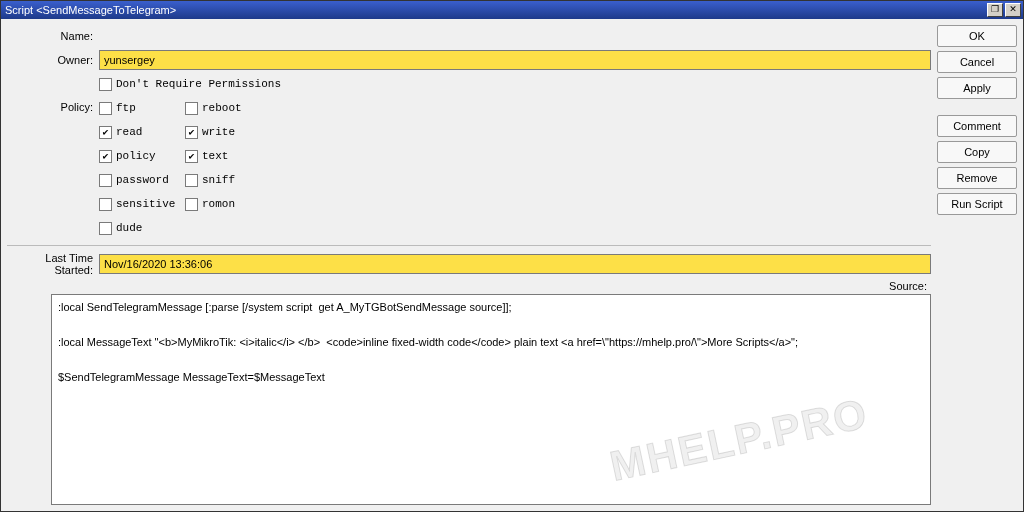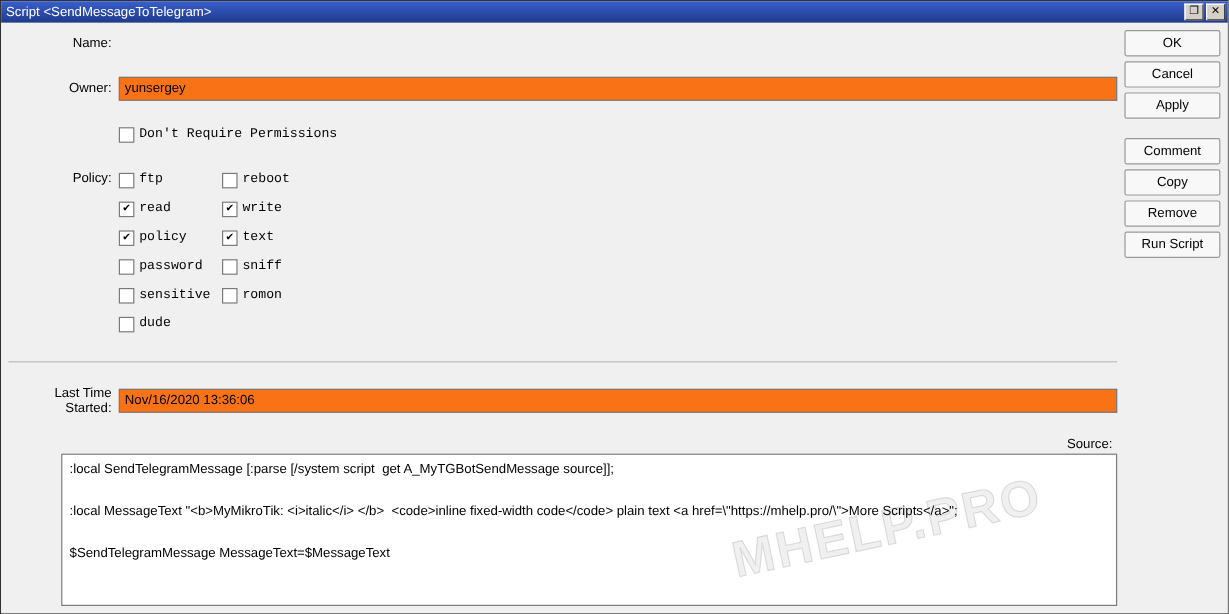--- a/index.html
+++ b/index.html
@@ -48,21 +48,21 @@
     display: flex;
     padding: 6px;
     gap: 6px;
     background: #f0f0f0;
     overflow: hidden;
   }
   .main-col {
     flex: 1;
     display: flex;
     flex-direction: column;
-    gap: 16px;
+    gap: 2px;
     min-width: 0;
   }
   .btn-col {
     width: 80px;
     display: flex;
     flex-direction: column;
     gap: 4px;
   }
   .btn-col .gap { height: 8px; }
   .win-btn {
@@ -87,21 +87,21 @@
   }
   .form-input {
     flex: 1;
     height: 20px;
     border: 1px solid #7a7a7a;
     background: #fff;
     padding: 0 4px;
     font-family: inherit;
     font-size: 11px;
   }
-  .form-input.readonly { background: #f97316; }
+  .form-input.readonly { background: #fde047; }
   .check-row {
     display: flex;
     align-items: center;
     gap: 4px;
     height: 22px;
     font-family: Liberation Mono, monospace;
   }
   .checkbox-box {
     width: 13px; height: 13px;
     border: 1px solid #7a7a7a;

